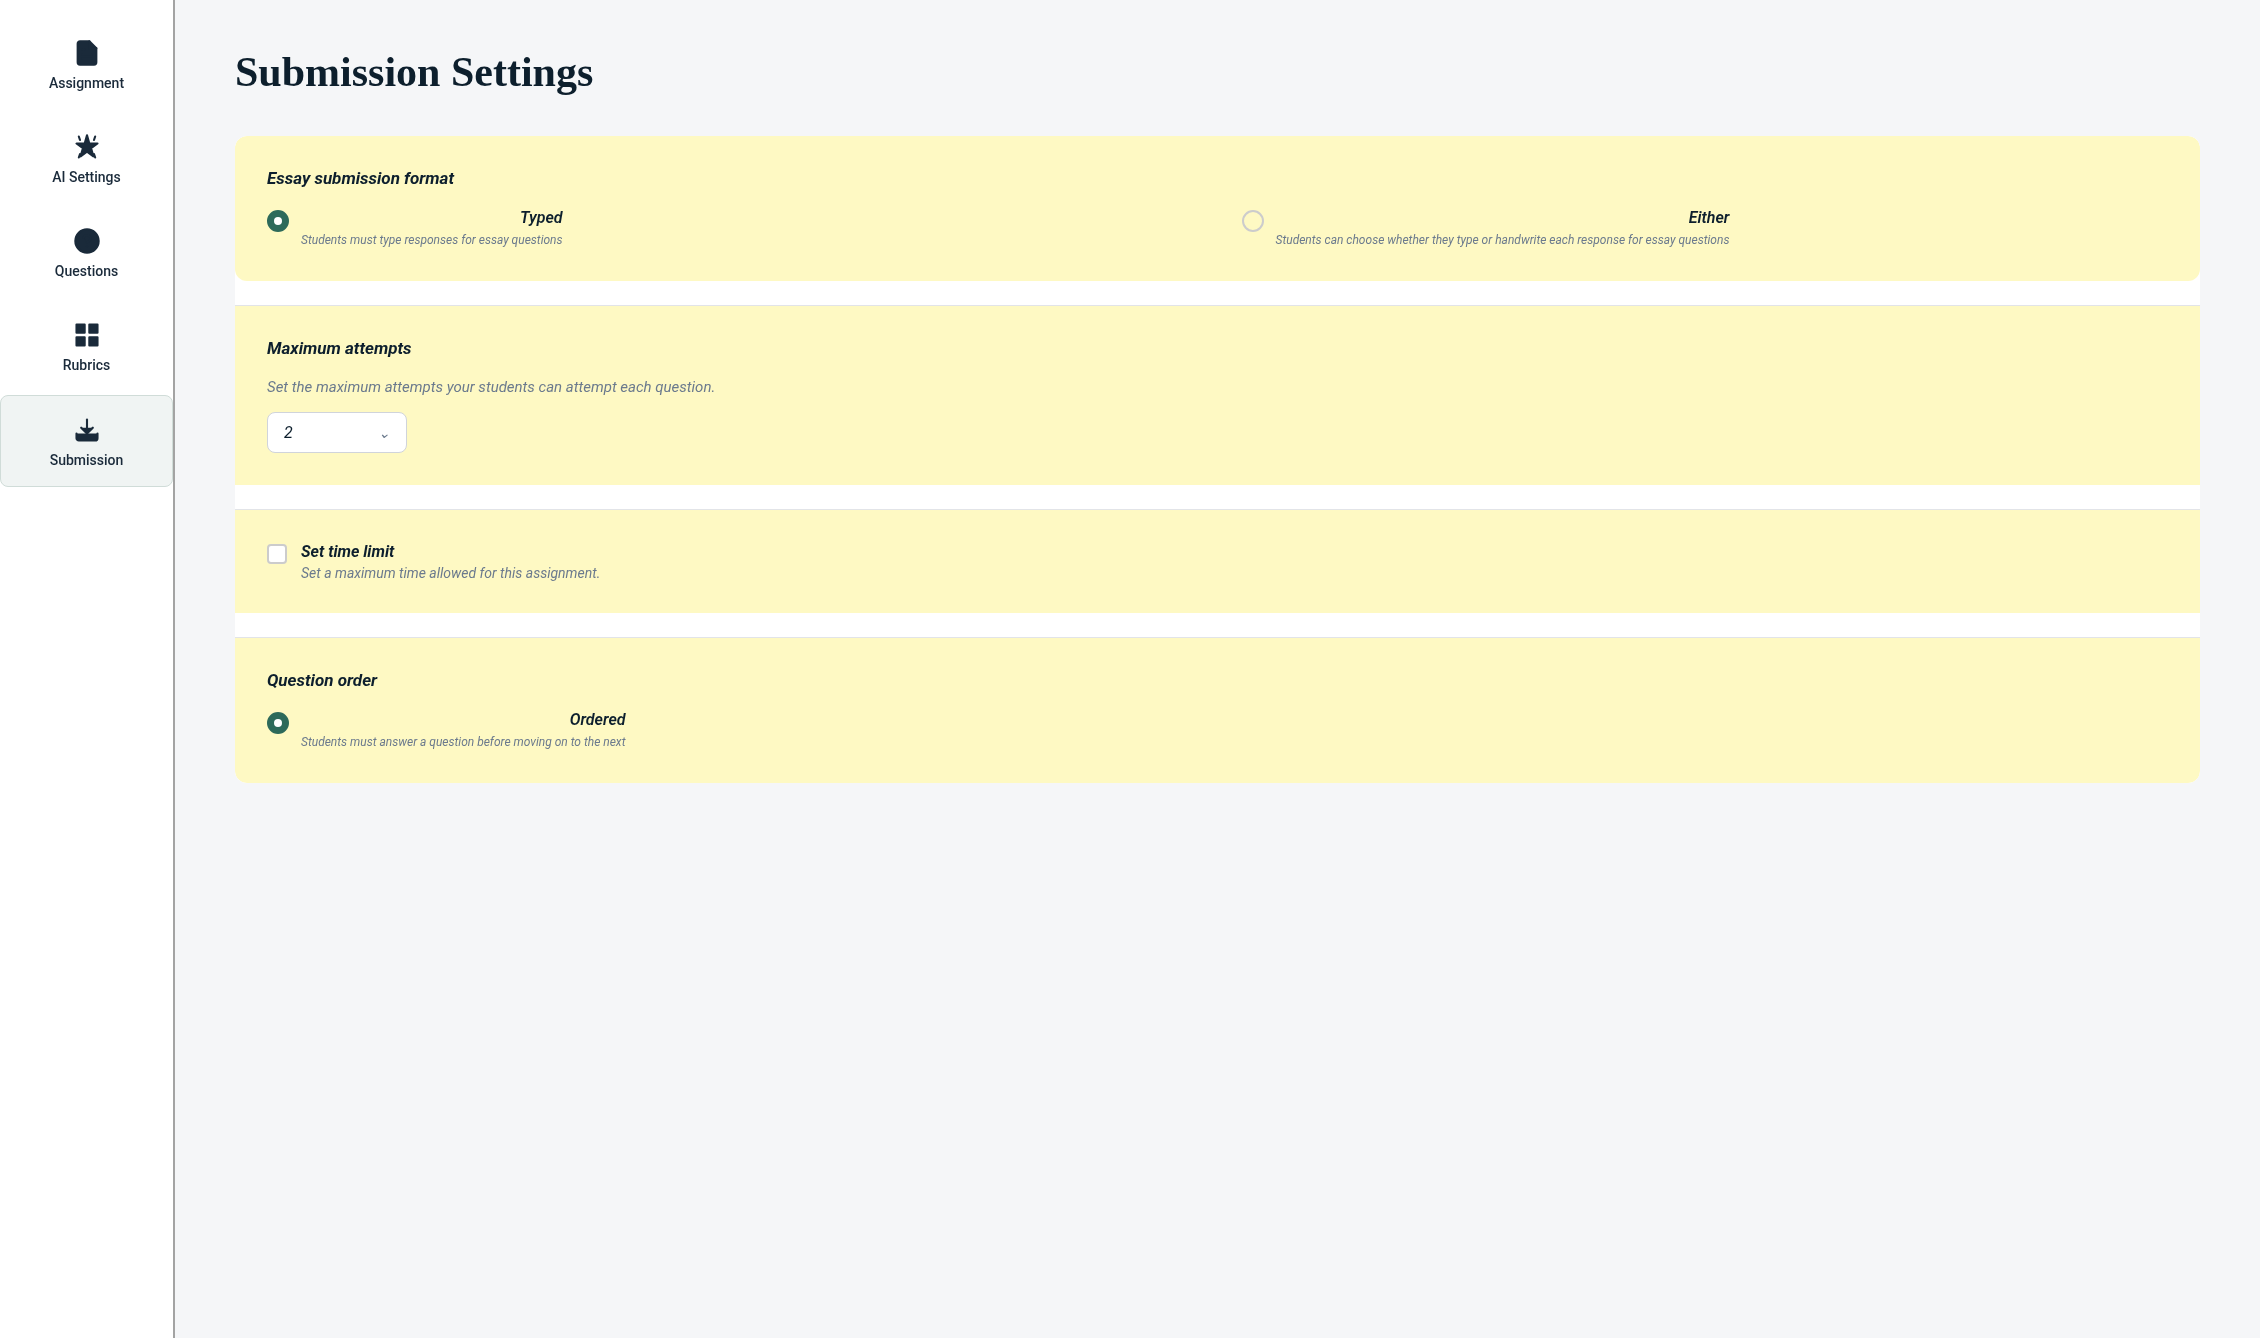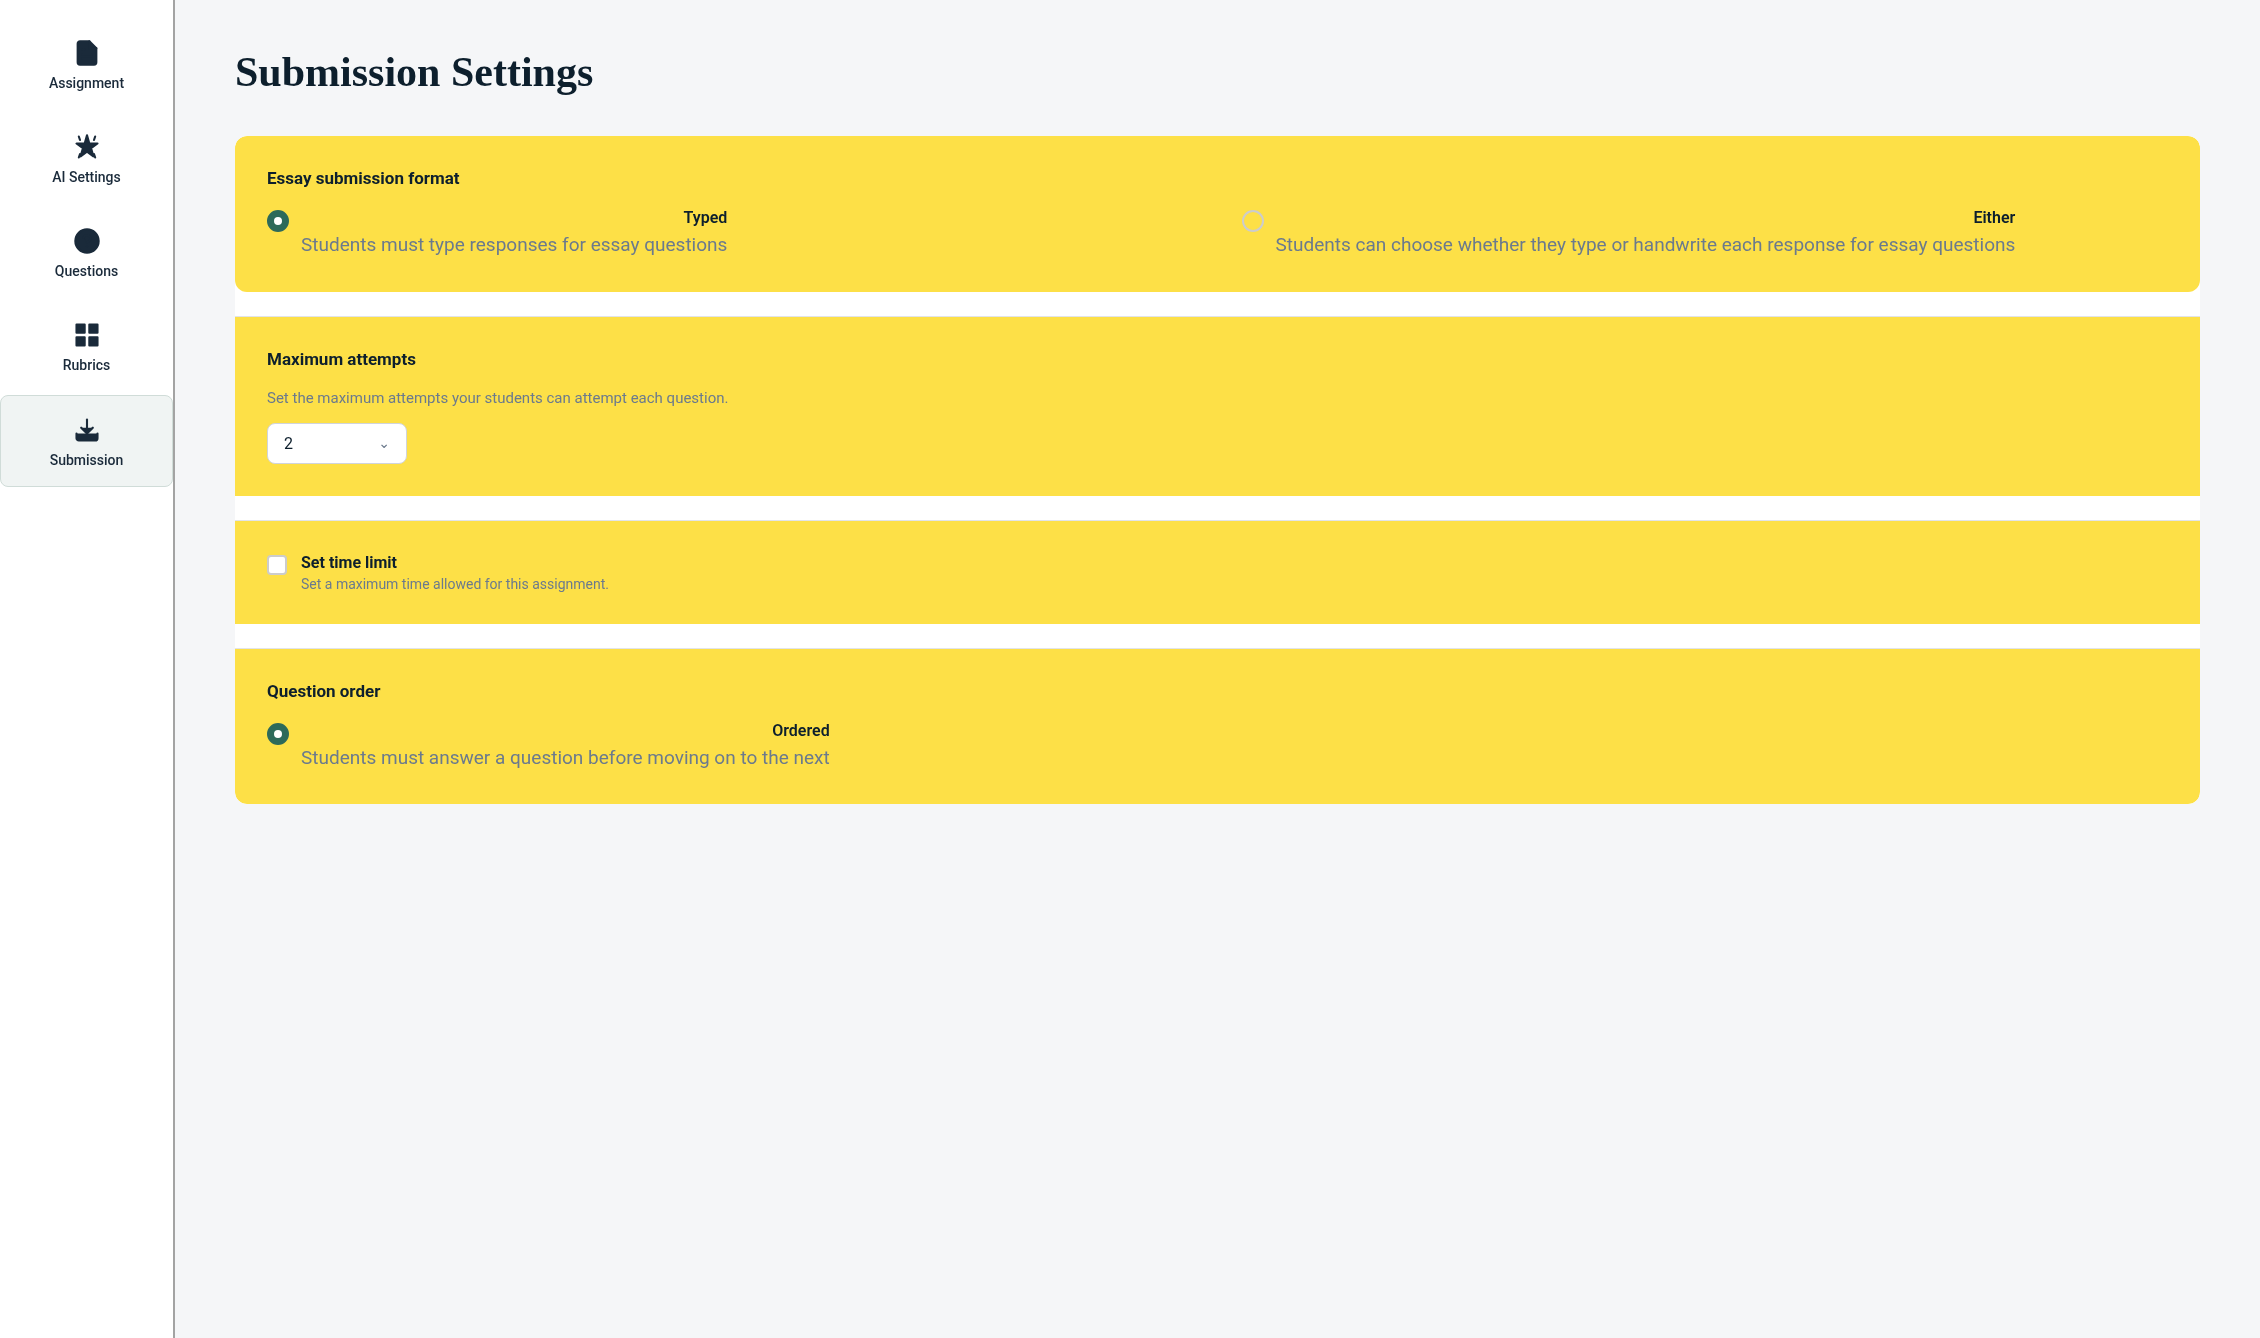--- a/index.html
+++ b/index.html
@@ -61,24 +61,25 @@
     .page-title {
       font-size: 42px;
       font-weight: 600;
       color: #0d1f2d;
       margin-bottom: 40px;
       font-family: Georgia, 'Times New Roman', serif;
     }
 
     
     .section {
-      background: #fde047;
+      background: #fef9c3;
       border-radius: 12px;
       padding: 32px;
       margin-bottom: 0;
+      font-style: italic;
     }
     .section + .section {
       border-top: 1px solid #e2e4e8;
       border-radius: 0;
       margin-top: 24px;
     }
     .card {
       background: #ffffff;
       border-radius: 12px;
       overflow: hidden;
@@ -127,21 +128,21 @@
       border-radius: 50%;
       background: #ffffff;
     }
     .radio-text-group .option-label {
       font-size: 16px;
       font-weight: 600;
       color: #0d1f2d;
       margin-bottom: 4px;
     }
     .radio-text-group .option-desc {
-      font-size: 19px;
+      font-size: 12px;
       color: #6b7a8d;
       line-height: 1.5;
     }
 
     
     .dropdown-wrapper {
       margin-top: 16px;
     }
     .dropdown-select {
       display: flex;

